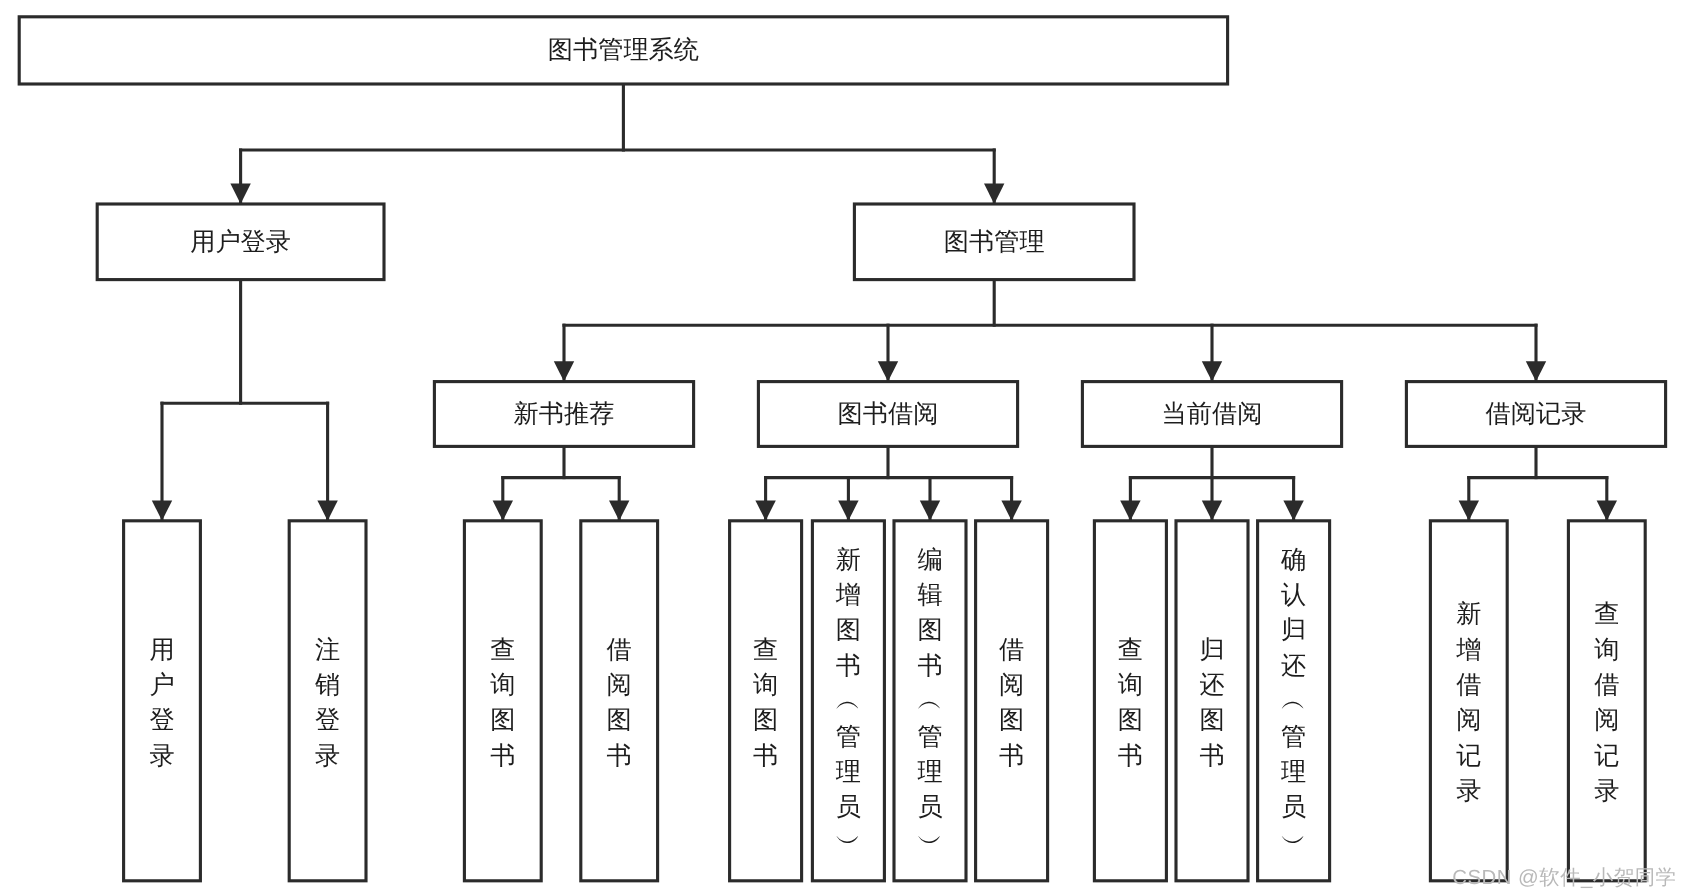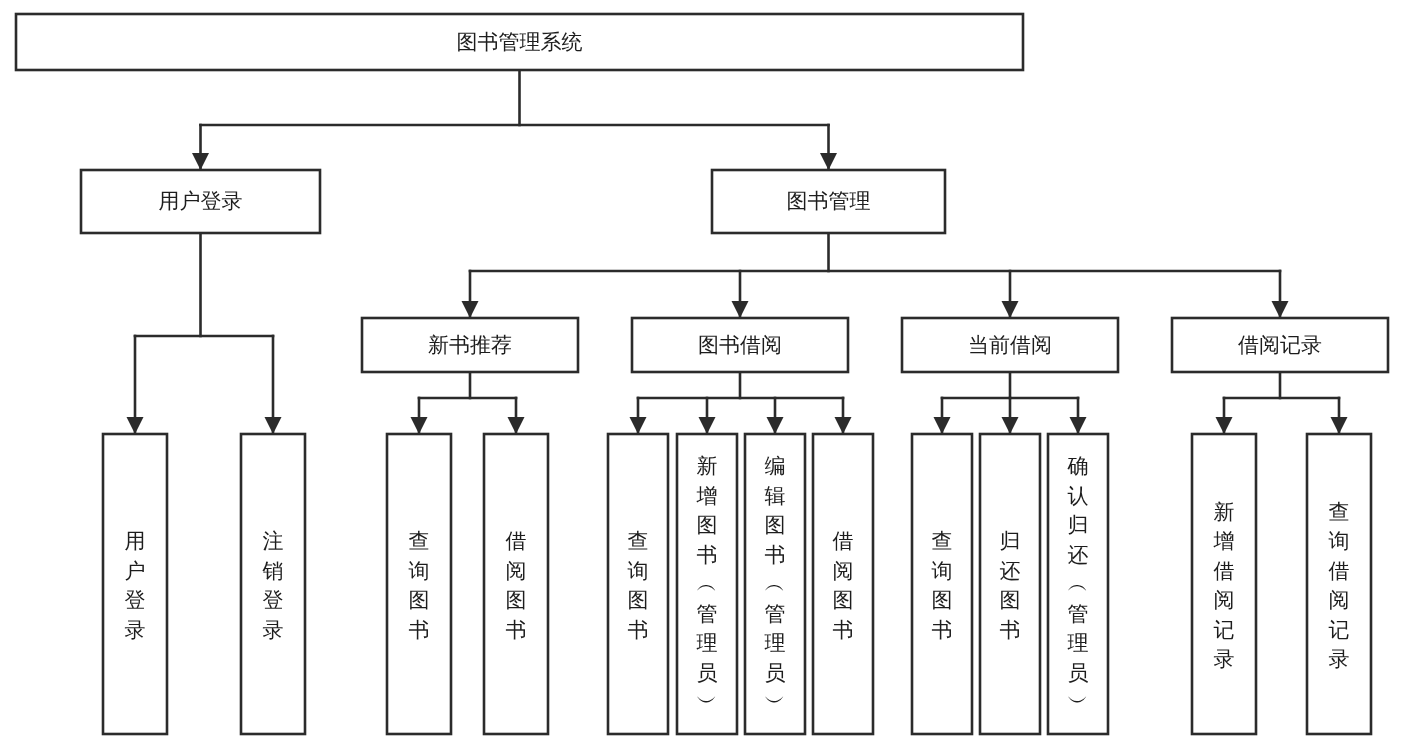--- a/index.html
+++ b/index.html
@@ -203,13 +203,14 @@
         <g>
           <rect x="1192" y="434" width="64" height="300" class="node-rect"></rect>
           <text x="1224" y="518.51" class="node-label-v"><tspan x="1224" dy="0">新</tspan><tspan x="1224" dy="29.5">增</tspan><tspan x="1224" dy="29.5">借</tspan><tspan x="1224" dy="29.5">阅</tspan><tspan x="1224" dy="29.5">记</tspan><tspan x="1224" dy="29.5">录</tspan></text>
         </g>
         <g>
           <rect x="1307" y="434" width="64" height="300" class="node-rect"></rect>
           <text x="1339" y="518.51" class="node-label-v"><tspan x="1339" dy="0">查</tspan><tspan x="1339" dy="29.5">询</tspan><tspan x="1339" dy="29.5">借</tspan><tspan x="1339" dy="29.5">阅</tspan><tspan x="1339" dy="29.5">记</tspan><tspan x="1339" dy="29.5">录</tspan></text>
         </g>
       </g>
     </svg>
+  <div class="watermark">CSDN @软件_小贺同学</div>
 </div>
 
 </body></html>

